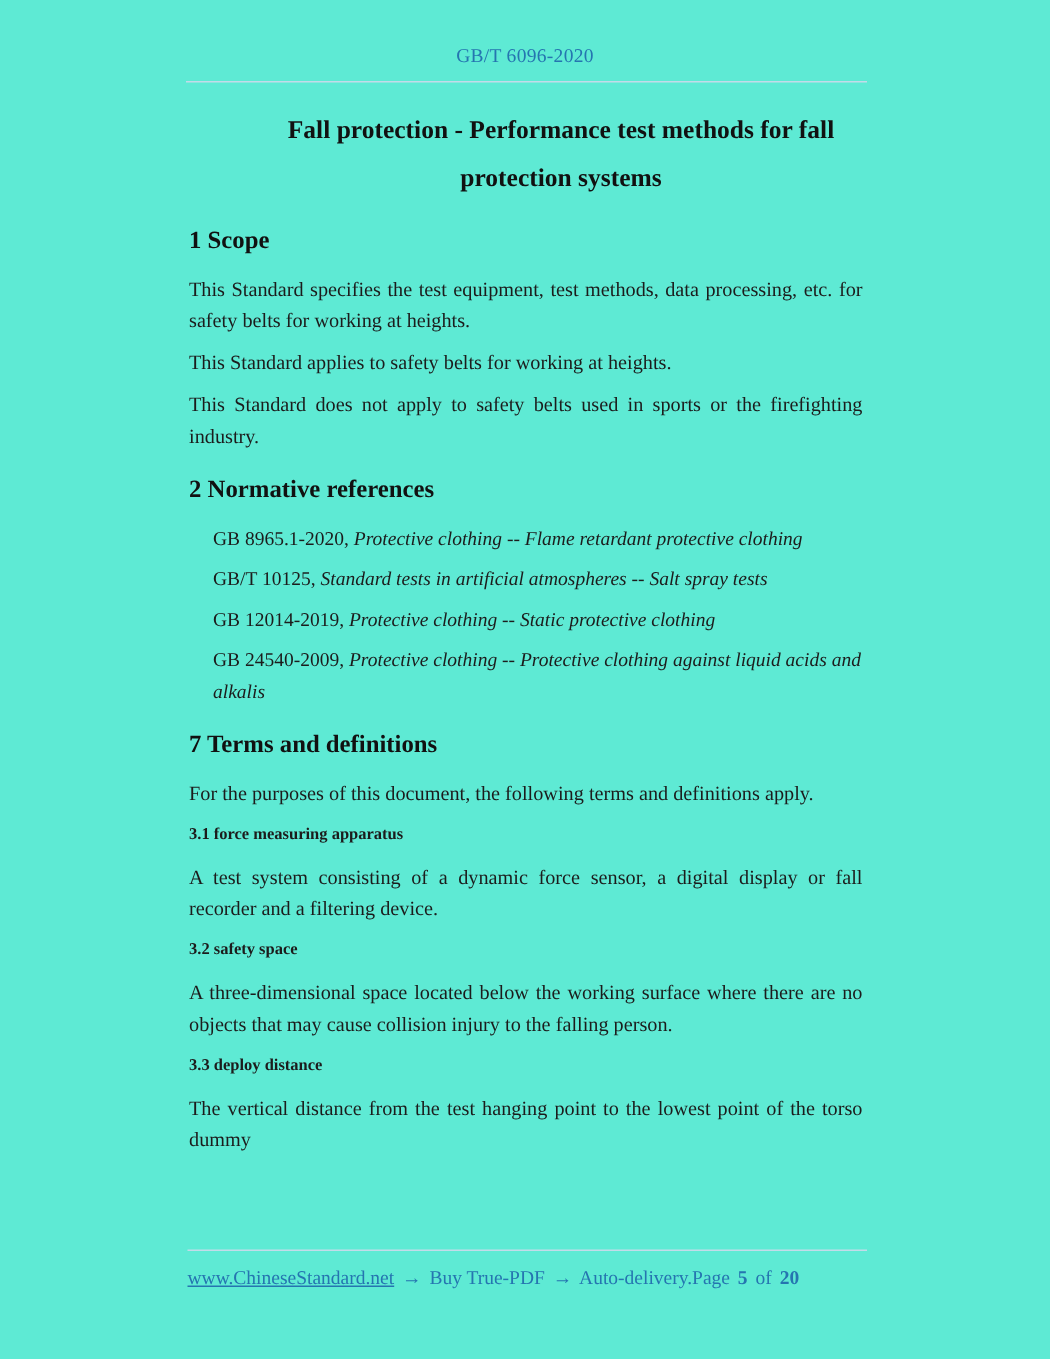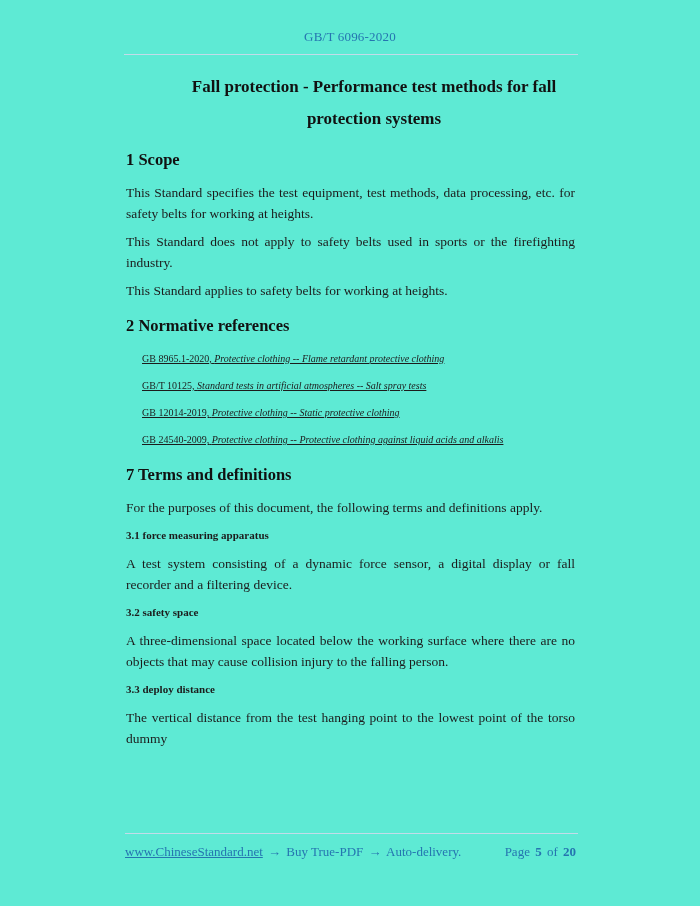--- a/index.html
+++ b/index.html
@@ -47,43 +47,42 @@
     margin: 14px 0 12px 0;
     color: #111111;
   }
   .para {
     font-size: 13.5px;
     line-height: 21px;
     margin-bottom: 7px;
     text-align: justify;
   }
   .ref-item {
-    font-size: 10px;
+    font-size: 13px;
     line-height: 21px;
     margin-bottom: 6px;
     padding-left: 16px;
-    text-decoration: underline;
   }
   .ref-title { font-style: italic; }
   .term-heading {
     font-size: 11px;
     font-weight: bold;
     line-height: 21px;
     margin: 3px 0 7px 0;
   }
   
   .footer {
     position: absolute;
     top: 833px;
     left: 125px;
     right: 122px;
     border-top: 1.5px solid #c3dbe9;
     padding-top: 10px;
     display: flex;
-    justify-content: space-between;
+    justify-content: flex-start;
     align-items: baseline;
     font-size: 13px;
     color: #2575b0;
     white-space: nowrap;
   }
   .footer a {
     color: #2575b0;
     text-decoration: underline;
     cursor: pointer;
   }
@@ -102,22 +101,22 @@
 
   <div class="title">
     <div>Fall protection - Performance test methods for fall</div>
     <div>protection systems</div>
   </div>
 
   <div class="content">
 
     <div class="section-heading">1 Scope</div>
     <p class="para">This Standard specifies the test equipment, test methods, data processing, etc. for safety belts for working at heights.</p>
+    <p class="para">This Standard applies to safety belts for working at heights.</p>
     <p class="para">This Standard does not apply to safety belts used in sports or the firefighting industry.</p>
-    <p class="para">This Standard applies to safety belts for working at heights.</p>
 
     <div class="section-heading">2 Normative references</div>
     <div class="ref-item"><span class="ref-code">GB 8965.1-2020,</span> <span class="ref-title">Protective clothing -- Flame retardant protective clothing</span></div>
     <div class="ref-item"><span class="ref-code">GB/T 10125,</span> <span class="ref-title">Standard tests in artificial atmospheres -- Salt spray tests</span></div>
     <div class="ref-item"><span class="ref-code">GB 12014-2019,</span> <span class="ref-title">Protective clothing -- Static protective clothing</span></div>
     <div class="ref-item"><span class="ref-code">GB 24540-2009,</span> <span class="ref-title">Protective clothing -- Protective clothing against liquid acids and alkalis</span></div>
 
     <div class="section-heading">7 Terms and definitions</div>
     <p class="para">For the purposes of this document, the following terms and definitions apply.</p>
 

